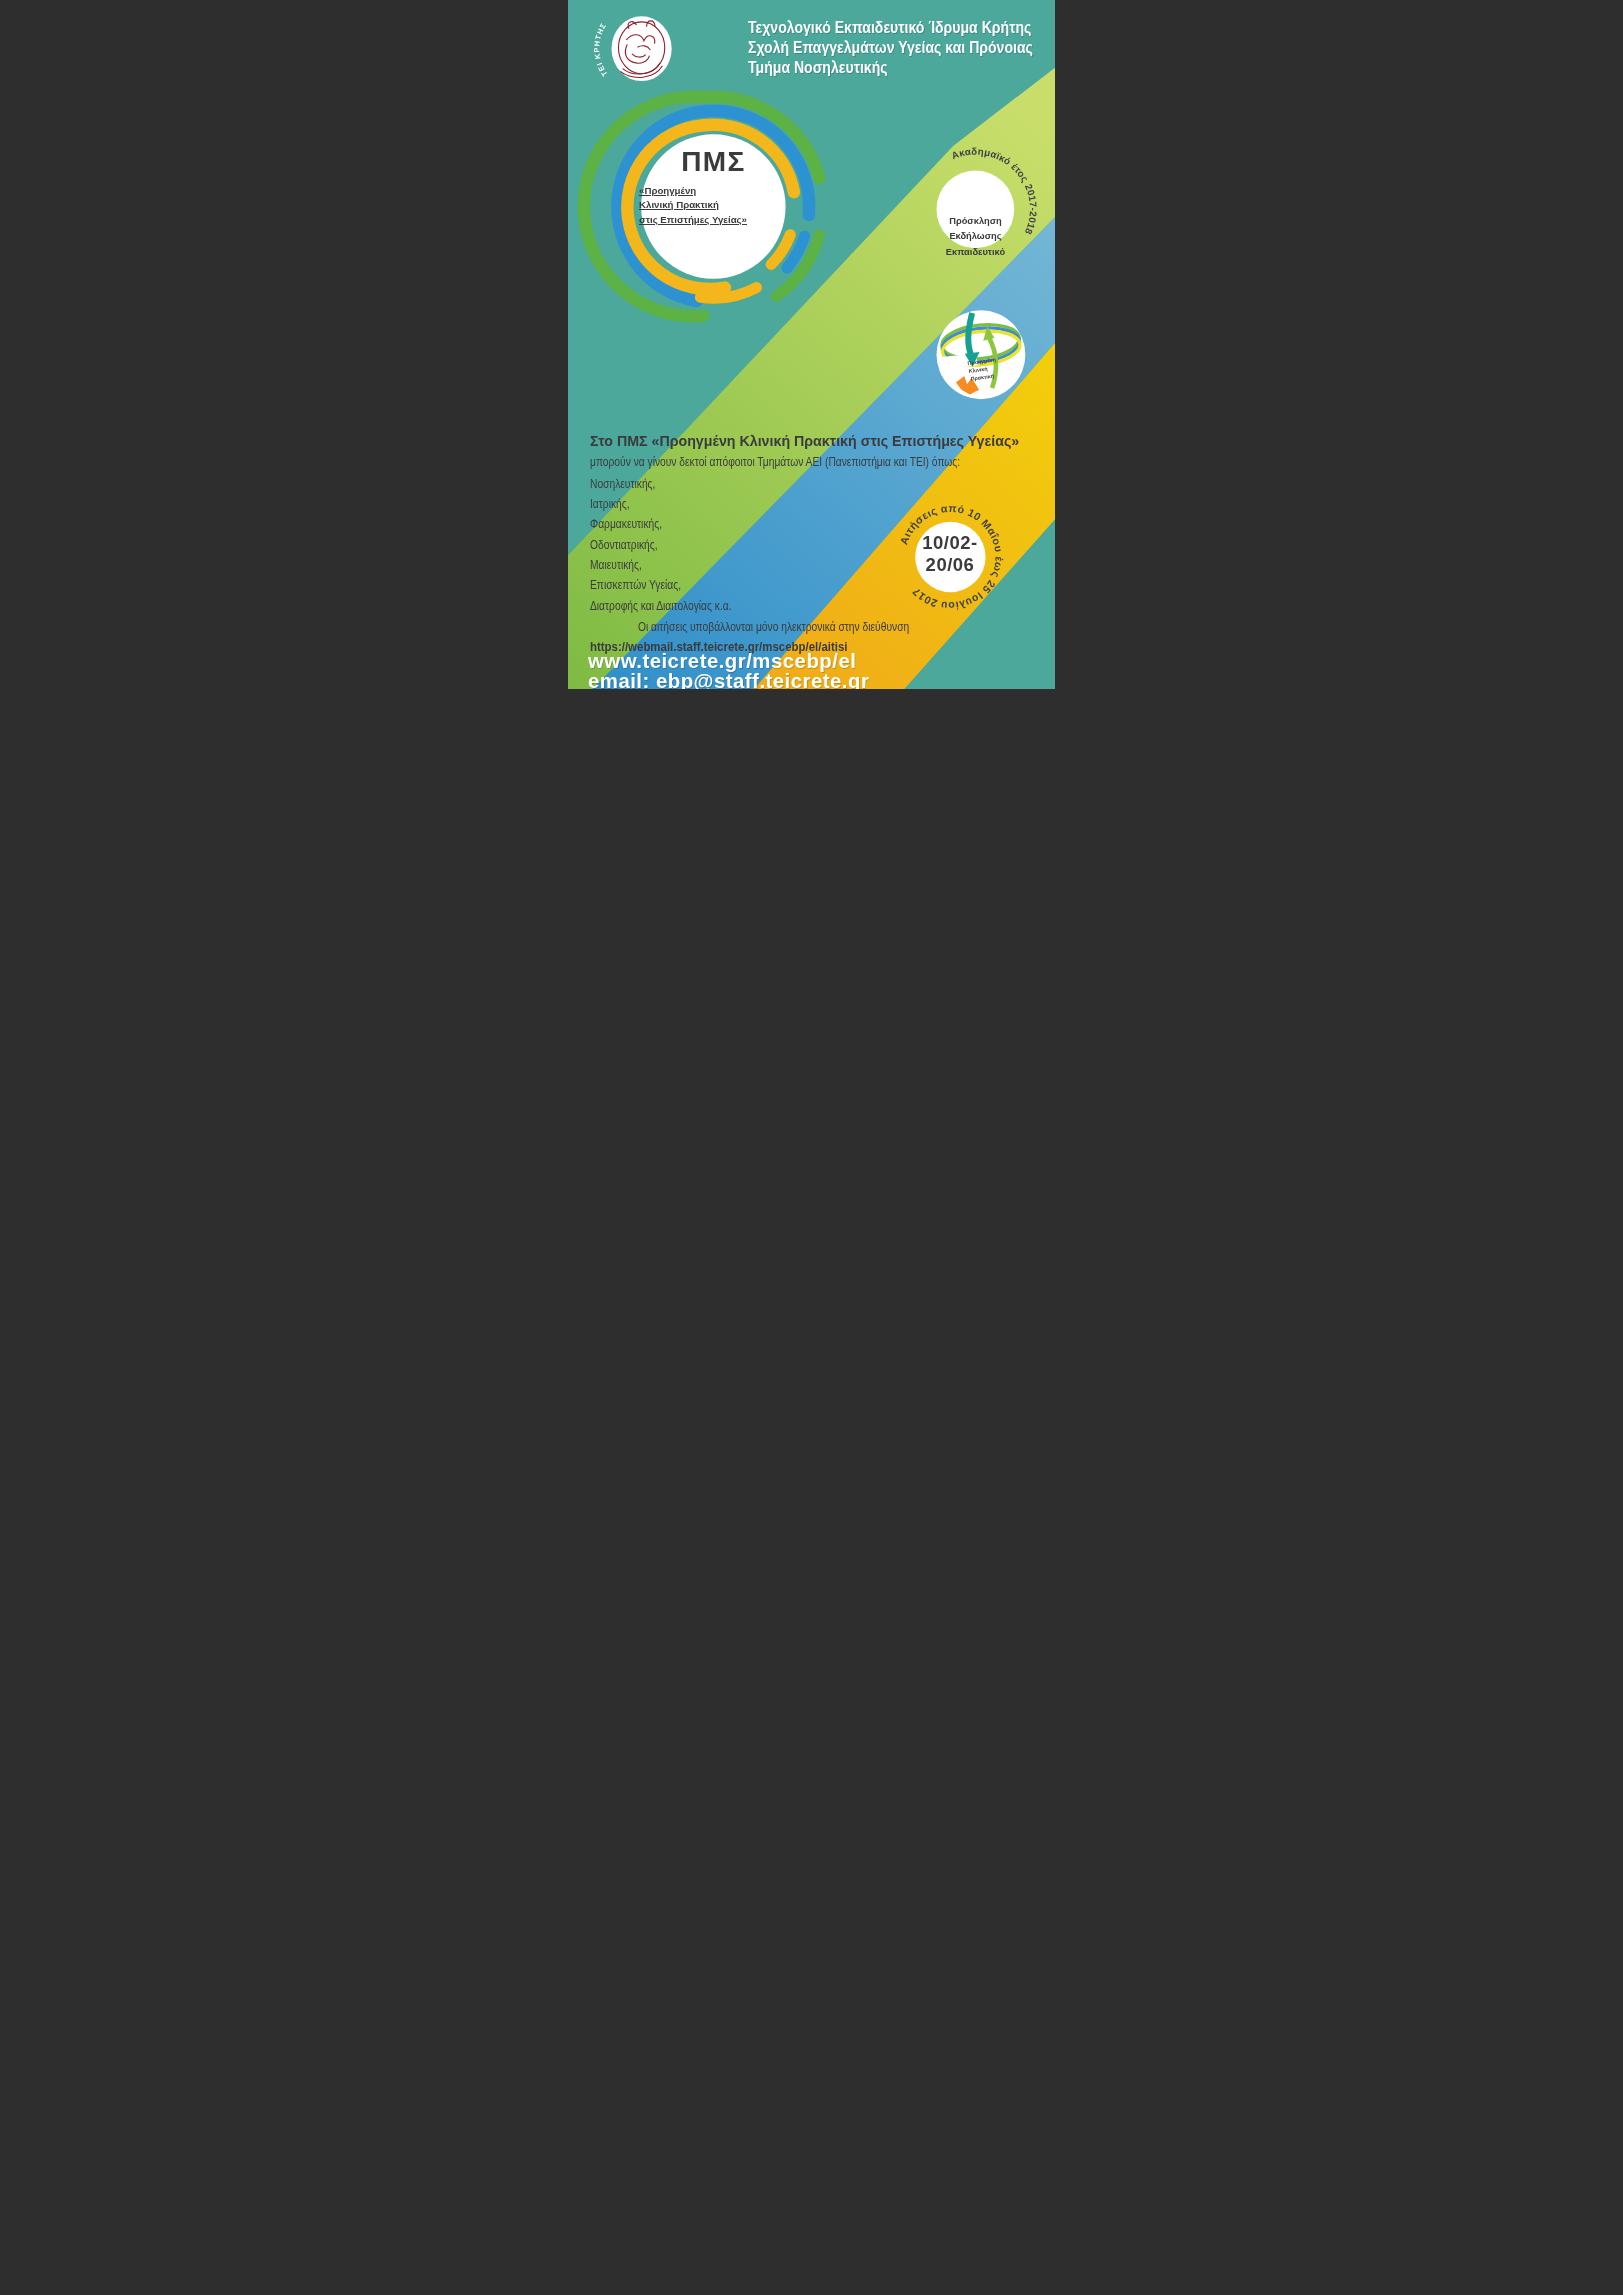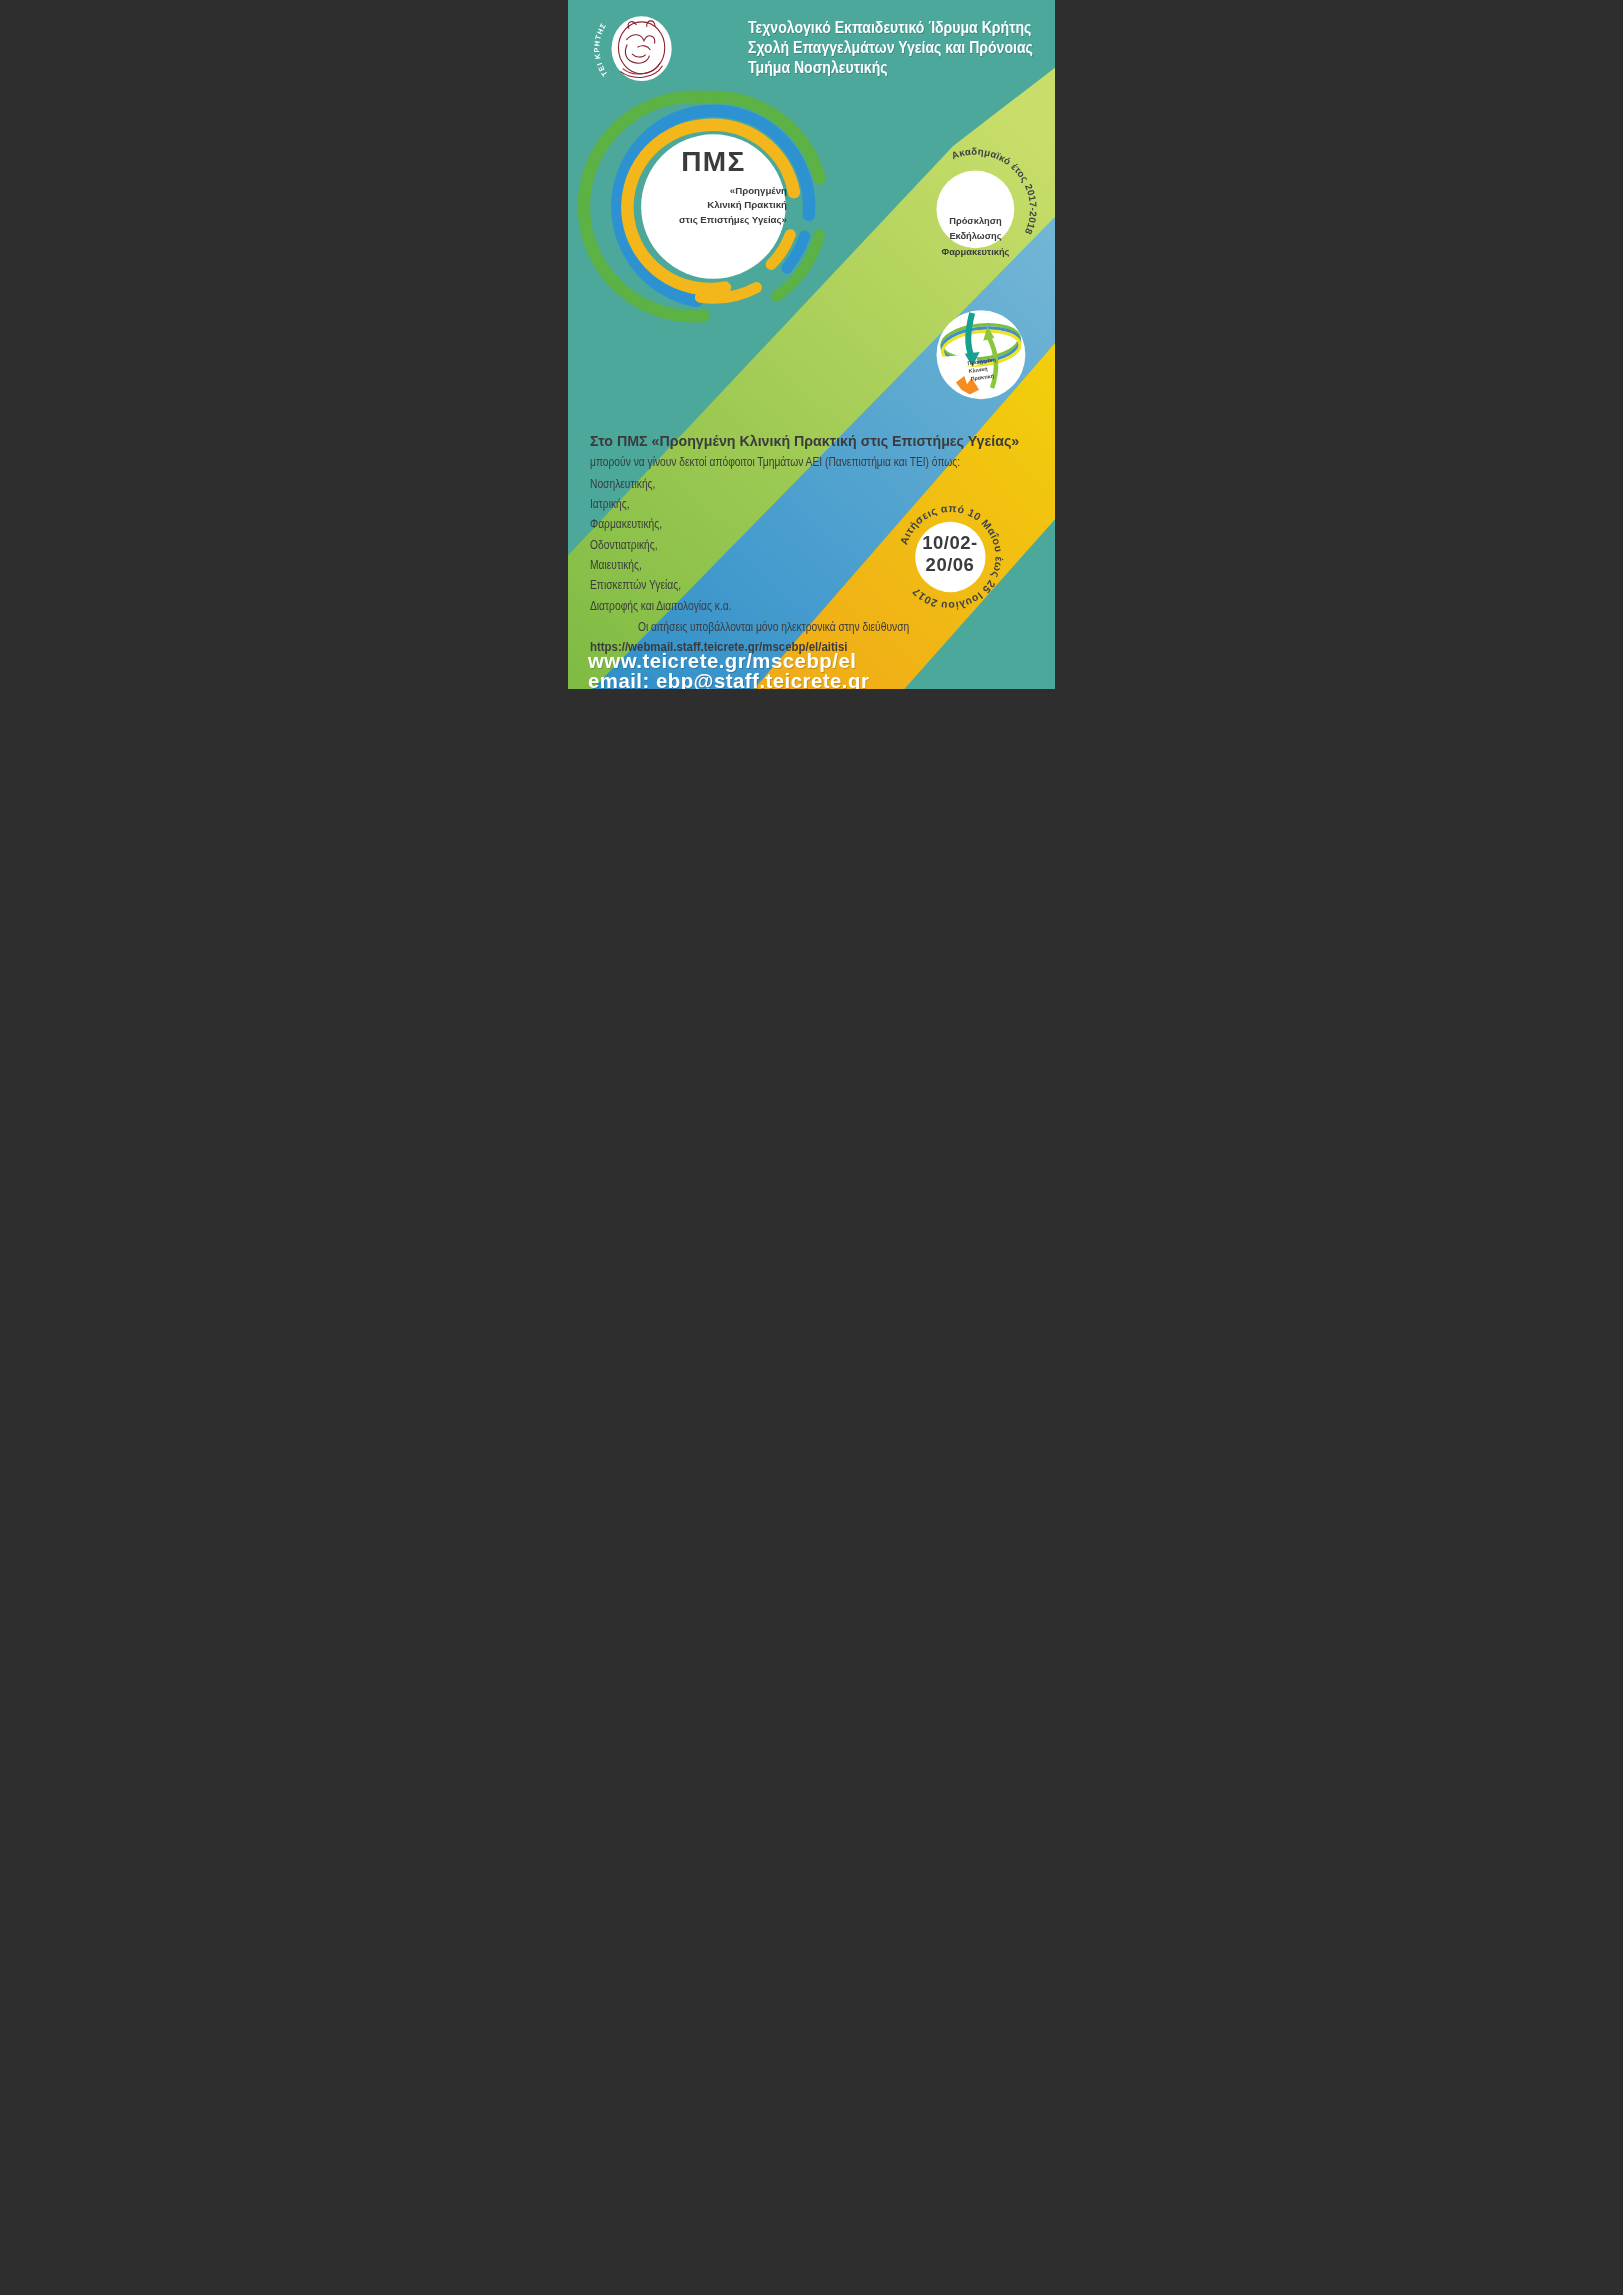--- a/index.html
+++ b/index.html
@@ -15,22 +15,22 @@
   .hdr{
     left:180px;top:17.6px;font-weight:bold;font-size:16px;line-height:20.4px;
     color:#FFFFFF;text-shadow:0.9px 1.4px 0.5px rgba(25,60,85,.30);
   }
   .hdr .cond{transform:scaleX(.88);}
   .pms{
     left:76px;top:146px;width:139px;text-align:center;
     font-size:28px;font-weight:bold;letter-spacing:1.4px;color:#3B3B3E;
   }
   .badge-sub{
-    left:71px;top:184px;width:148px;text-align:right;
-    font-size:9.7px;font-weight:bold;line-height:14.3px;color:#3B3B3E;
+    left:71px;top:184px;width:148px;text-align:left;
+    font-size:9.7px;font-weight:bold;line-height:14.3px;color:#3B3B3E;text-decoration:underline;
   }
   .inv{
     left:361px;top:183px;width:93px;text-align:center;
     font-size:9.3px;font-weight:bold;line-height:15.3px;color:#3B3B3E;margin-top:31px;
   }
   .dates{
     left:345px;top:532px;width:74px;text-align:center;
     font-size:18.5px;font-weight:bold;line-height:22px;letter-spacing:0.5px;color:#3B3B3E;
   }
   .heading{left:22px;top:432px;font-size:15.3px;font-weight:bold;}
@@ -157,21 +157,21 @@
   </div>
   <div class="txt badge-sub center">
     <div>«Προηγμένη</div>
     <div>Κλινική Πρακτική</div>
     <div>στις Επιστήμες Υγείας»</div>
   </div>
 
   <div class="txt inv center">
     <div>Πρόσκληση</div>
     <div>Εκδήλωσης</div>
-    <div>Φαρμακευτικής</div>
+    <div>Εκπαιδευτικό</div>
   </div>
 
   <div class="txt dates center">
     <div>10/02-</div>
     <div>20/06</div>
   </div>
 
   <div class="txt heading">
     <span class="cond">Στο ΠΜΣ «Προηγμένη Κλινική Πρακτική στις Επιστήμες Υγείας»</span>
   </div>

